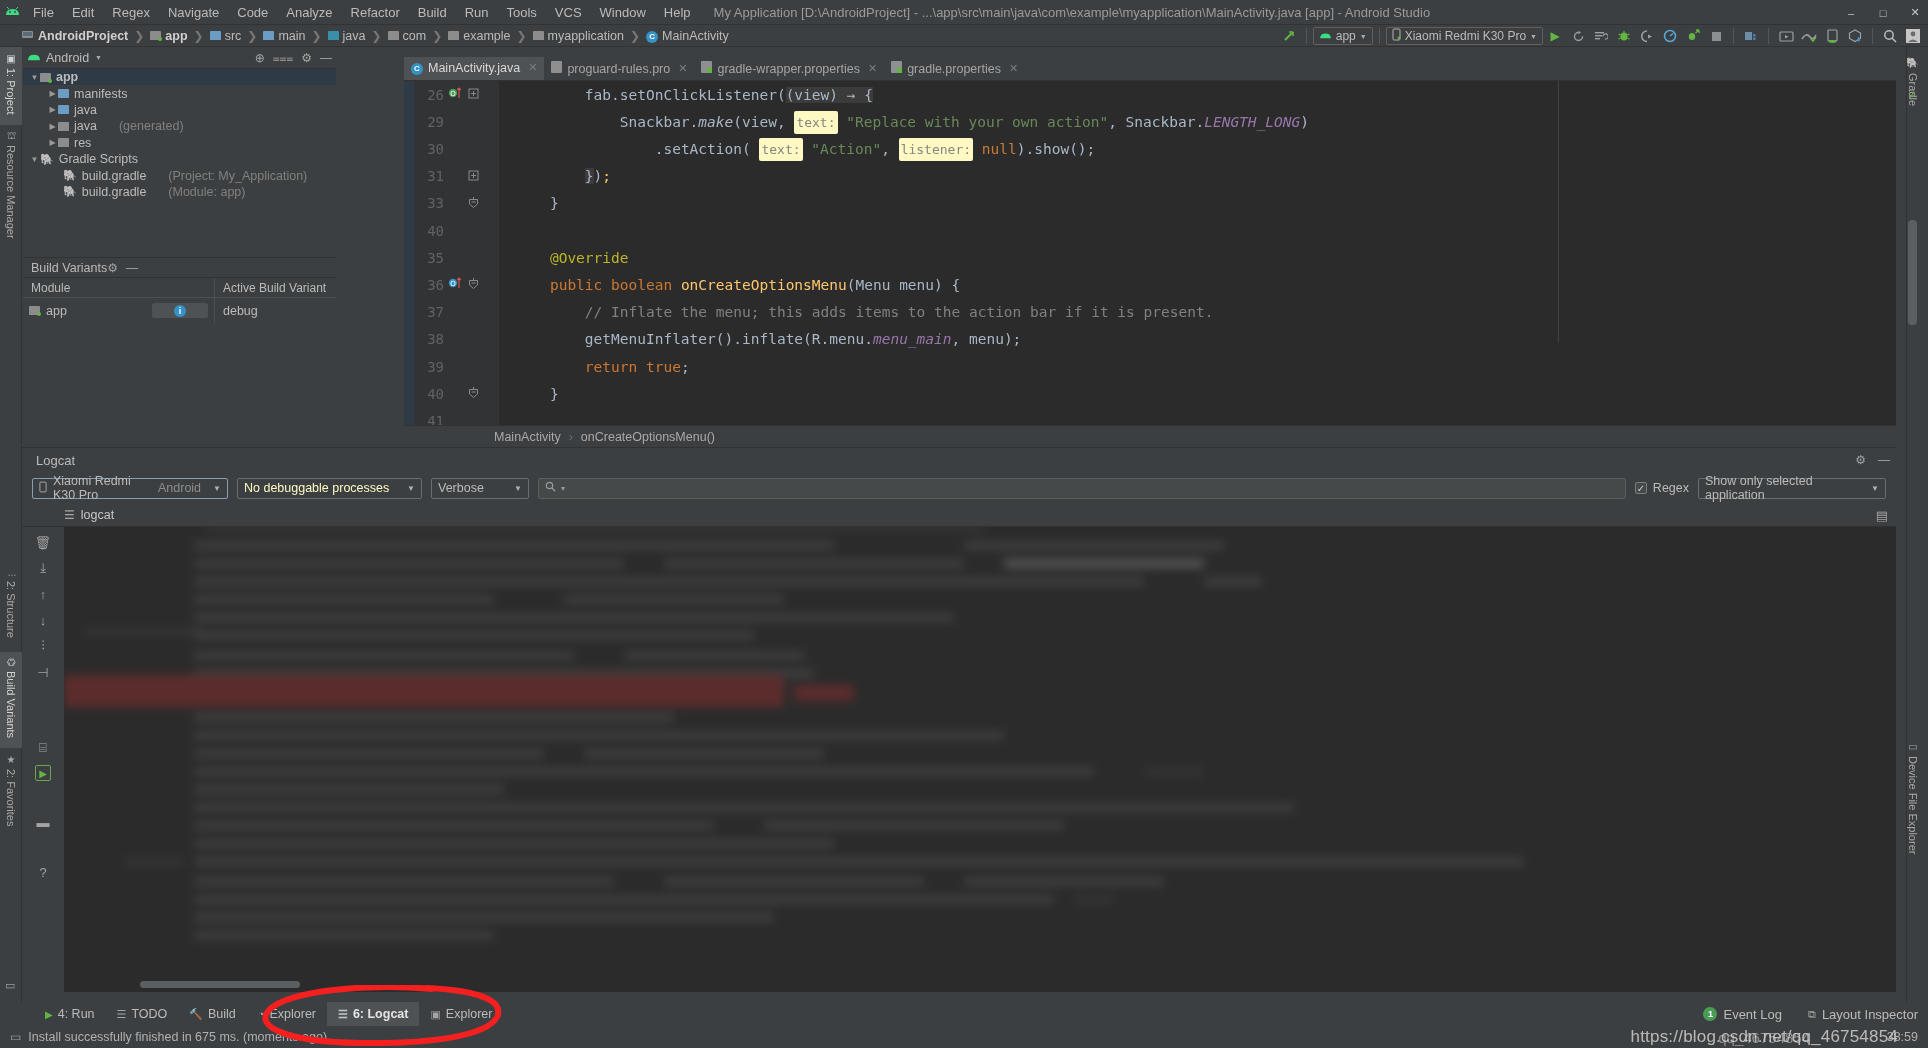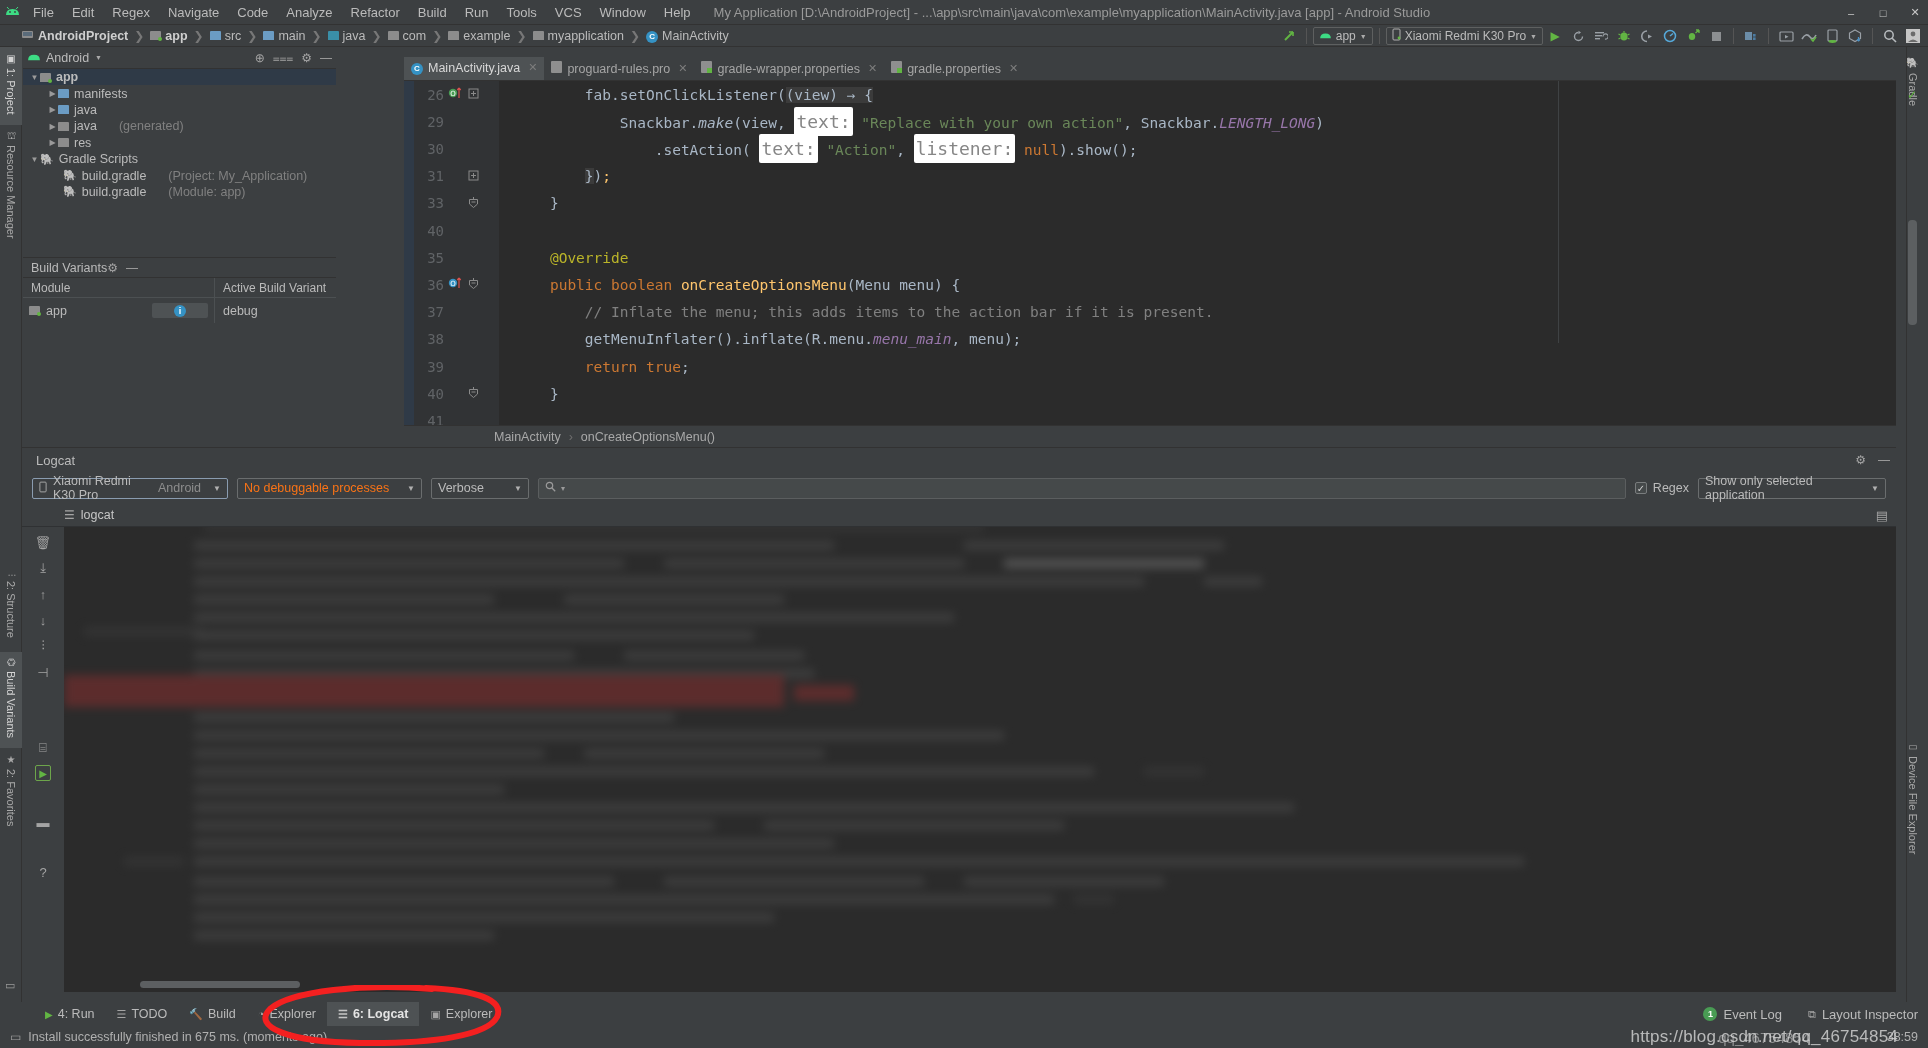--- a/index.html
+++ b/index.html
@@ -134,21 +134,21 @@
   .fold-ic { position:absolute; left:64px; color:#8a8a8a; font-size:10px; }
   .code { padding-left:16px; }
   .kw { color:#cc7832; }
   .str { color:#6a8759; }
   .cm { color:#808080; }
   .fn { color:#ffc66d; }
   .anno { color:#bbb529; }
   .fld { color:#9876aa; font-style:italic; }
   .ital { font-style:italic; }
   .plain { color:#a9b7c6; }
-  .hint { background:#ffffff; color:#868686; border-radius:2px; padding:4px 2px; font-size:18px;}
+  .hint { background:#fef9c3; color:#868686; border-radius:2px; padding:4px 2px; font-size:13px;}
   .lamb { background:#3b3b3b; }
 
   
   .ed-crumb {
     position:absolute; left:404px; top:425px; width:1492px; height:22px;
     background:#3c3f41; display:flex; align-items:center; padding-left:90px;
     font-size:12.5px; color:#a9a9a9; gap:8px; border-top:1px solid #323232;
   }
   .ed-crumb .sep { color:#6f6f6f; }
 
@@ -164,21 +164,21 @@
     position:absolute; left:22px; top:472px; width:1874px; height:32px;
     background:#3c3f41; display:flex; align-items:center; gap:9px; padding:0 10px;
   }
   .lc-combo {
     height:21px; border:1px solid #6a6d6e; border-radius:2px; background:#3c3f41;
     display:flex; align-items:center; padding:0 6px; gap:6px; font-size:12.5px; color:#bbb; cursor:default;
   }
   .lc-combo.sel { border-color:#8a9cb0; }
   .lc-combo .car { font-size:8px; color:#b0b0b0; margin-left:auto; padding-left:6px;}
   .lc-combo .dim { color:#8d8d8d; }
-  .lc-combo .red { color:#f97316;text-align:center; }
+  .lc-combo .red { color:#fef9c3;text-align:center; }
   .lc-search {
     flex:1; height:21px; border:1px solid #5b5e5f; border-radius:2px; background:#45494a;
     display:flex; align-items:center; padding:0 6px; gap:5px; font-size:12px; color:#888;
   }
   .lc-check { display:flex; align-items:center; gap:6px; font-size:12.5px; color:#bbb; cursor:default;}
   .cbox { width:12px;height:12px;border:1px solid #7a7d7e;background:#45494a;border-radius:2px;
           color:#d0d0d0;font-size:10px;line-height:11px;text-align:center;}
 
   
   .lc-sub {

